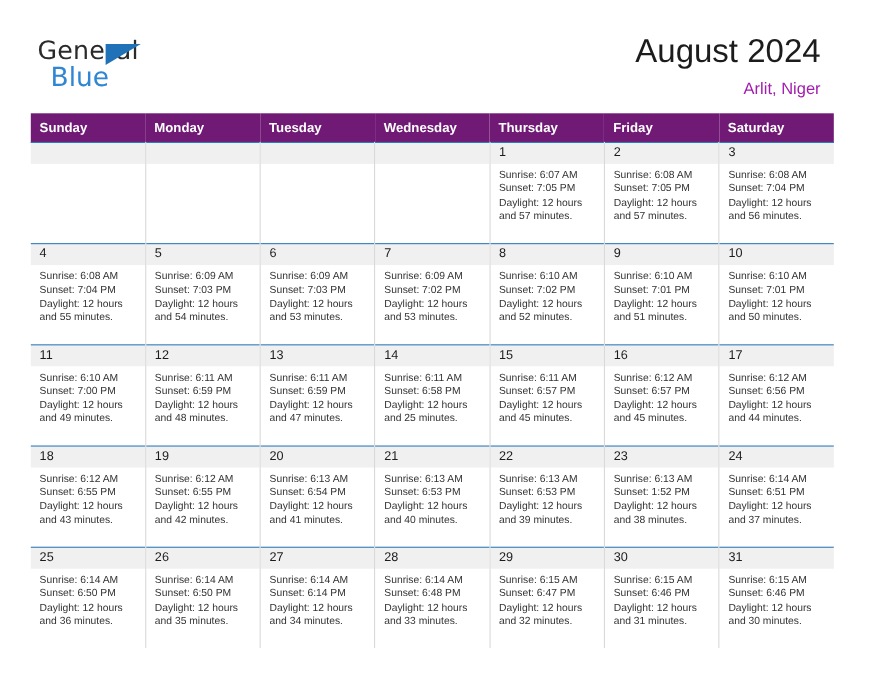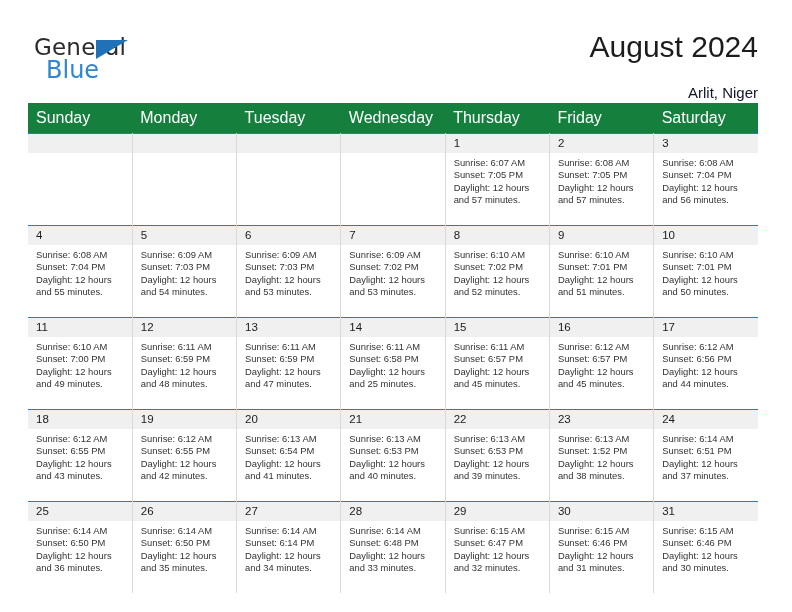--- a/index.html
+++ b/index.html
@@ -62,55 +62,55 @@
     left: 12px;
     top: 22px;
     font-size: 24px;
     color: #2f86d2;
     font-family: "DejaVu Sans", sans-serif;
     line-height: 1;
   }
 
   .title-block {
     position: absolute;
-    right: 34px;
+    right: 46px;
     top: 30px;
     text-align: right;
   }
   .cal-title {
     font-size: 30px;
     color: #1c1c1c;
     line-height: 1.15;
     white-space: nowrap;
     font-weight: normal;
     margin: 0;
   }
   .cal-subtitle {
     font-size: 15px;
-    color: #0f172a;
+    color: #a21caf;
     line-height: 1.3;
-    margin-top: 18px;
+    margin-top: 6px;
     white-space: nowrap;
   }
 
   
   .calendar {
     position: absolute;
     left: 28px;
     top: 103px;
     width: 730px;
     border-collapse: collapse;
     table-layout: fixed;
   }
 
   .calendar th {
-    background: #15803d;
+    background: #701a75;
     color: #ffffff;
-    font-size: 16px;
-    font-weight: normal;
+    font-size: 12px;
+    font-weight: bold;
     text-align: left;
     padding: 6px 0 6px 8px;
     height: 14px;
     box-sizing: border-box;
     border: none;
   }
 
   .weekrow {
     height: 91px;
   }

